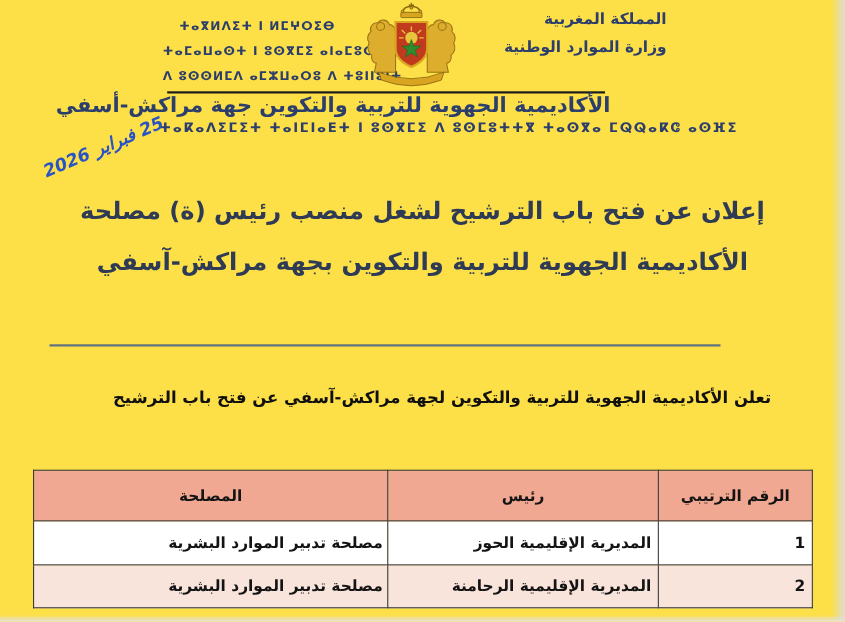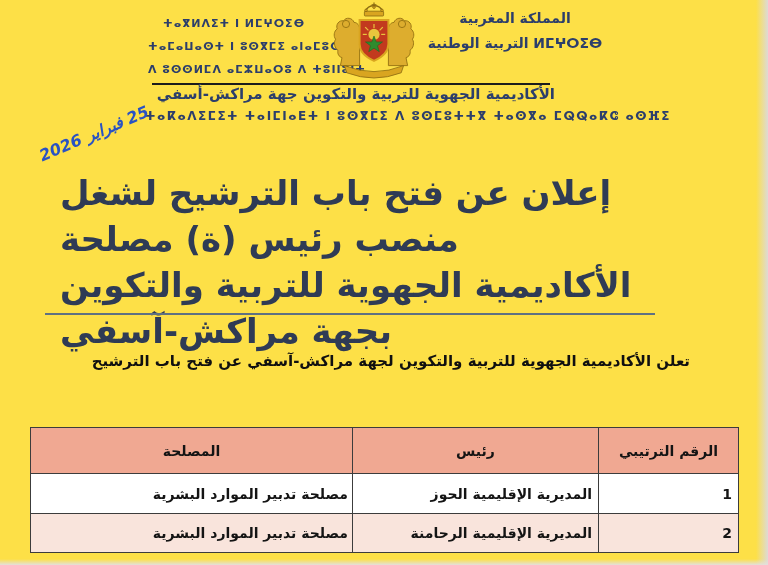--- a/index.html
+++ b/index.html
@@ -26,66 +26,66 @@
 
   
   .tifinagh-block {
     position: absolute; left: 148px; top: 12px; width: 172px;
     text-align: center; color: #2c3e6b; font-weight: bold;
     font-size: 11px; line-height: 23px; letter-spacing: 1px;
     white-space: nowrap;
   }
   .arabic-block {
     position: absolute; left: 424px; top: 6px; width: 182px;
-    direction: rtl; text-align: center; color: #2c3e6b; font-weight: bold;
+    direction: rtl; color: #2c3e6b; font-weight: bold;
     font-size: 14px; line-height: 25px; white-space: nowrap;
   }
   .logo-wrap { position: absolute; left: 321px; top: 0; width: 106px; height: 84px; }
 
   .header-rule {
     position: absolute; left: 152px; top: 83px; width: 398px;
     border-top: 2px solid #1c1c1c;
   }
   .academy-line-ar {
     position: absolute; left: 145px; top: 85px; width: 410px;
-    direction: rtl; text-align: right; color: #2c3e6b; font-weight: bold;
-    font-size: 15px; white-space: nowrap;
+    direction: rtl; text-align: left; color: #2c3e6b; font-weight: bold;
+    font-size: 19px; white-space: nowrap;
   }
   .academy-line-tifinagh {
     position: absolute; left: 145px; top: 109px; width: 470px;
     text-align: center; color: #2c3e6b; font-weight: bold;
     font-size: 12px; letter-spacing: 1.5px; white-space: nowrap;
   }
 
   
   .date-stamp {
     position: absolute; left: 28px; top: 124px; width: 132px;
     direction: rtl; text-align: center;
     color: #2952c4; font-weight: bold; font-size: 16px;
     font-style: italic; letter-spacing: 1px;
     transform: rotate(-23deg);
     white-space: nowrap;
   }
 
   
   .main-title {
     position: absolute; left: 60px; top: 170px; width: 648px;
-    direction: rtl; text-align: left;
+    direction: rtl; text-align: center;
     color: #2f3b55; font-weight: bold;
-    font-size: 34px; line-height: 46px;
+    font-size: 22px; line-height: 46px;
   }
   .title-rule {
     position: absolute; left: 45px; top: 313px; width: 610px;
     border-top: 2px solid #5f7182;
   }
 
   
   .body-line { position: absolute; direction: rtl; color: #101010;
     font-weight: bold; font-size: 15px; white-space: nowrap; }
-  .body-line-1 { right: 78px; top: 352px; margin-left: 28px; }
+  .body-line-1 { right: 67px; top: 352px; margin-left: 28px; }
   .body-line-2 { right: 220px; top: 385px; }
 
   
   .announce-table {
     position: absolute; left: 30px; top: 427px; width: 708px;
     direction: rtl; border-collapse: collapse; table-layout: fixed;
     font-size: 14px; font-weight: bold; color: #141414;
   }
   .announce-table td, .announce-table th {
     border: 1.6px solid #3c3c3c; padding: 2px 6px;
@@ -144,21 +144,21 @@
       </g>
 
       <polygon points="65,45 67.8,52.4 75.6,52.4 69.4,57.2 71.6,64.6 65,60.2 58.4,64.6 60.6,57.2 54.4,52.4 62.2,52.4" fill="#2e8b2e" stroke="#1f6b1f" stroke-width="0.8"></polygon>
 
       <path d="M28 82 q37 15 74 0 l-3 9 q-34 13 -68 0 z" fill="#d9a520" stroke="#8a6a10" stroke-width="1"></path>
     </svg>
   </div>
 
   <div class="arabic-block">
     <div>المملكة المغربية</div>
-    <div>ⵍⵎⵖⵔⵉⴱ التربية الوطنية</div>
+    <div>وزارة الموارد الوطنية</div>
   </div>
 
   <div class="header-rule"></div>
 
   <div class="academy-line-ar">الأكاديمية الجهوية للتربية والتكوين جهة مراكش-أسفي</div>
   <div class="academy-line-tifinagh">ⵜⴰⴽⴰⴷⵉⵎⵉⵜ ⵜⴰⵏⵎⵏⴰⴹⵜ ⵏ ⵓⵙⴳⵎⵉ ⴷ ⵓⵙⵎⵓⵜⵜⴳ ⵜⴰⵙⴳⴰ ⵎⵕⵕⴰⴽⵛ ⴰⵙⴼⵉ</div>
 
   <div class="date-stamp">25 فبراير 2026</div>
 
   <div class="main-title">

